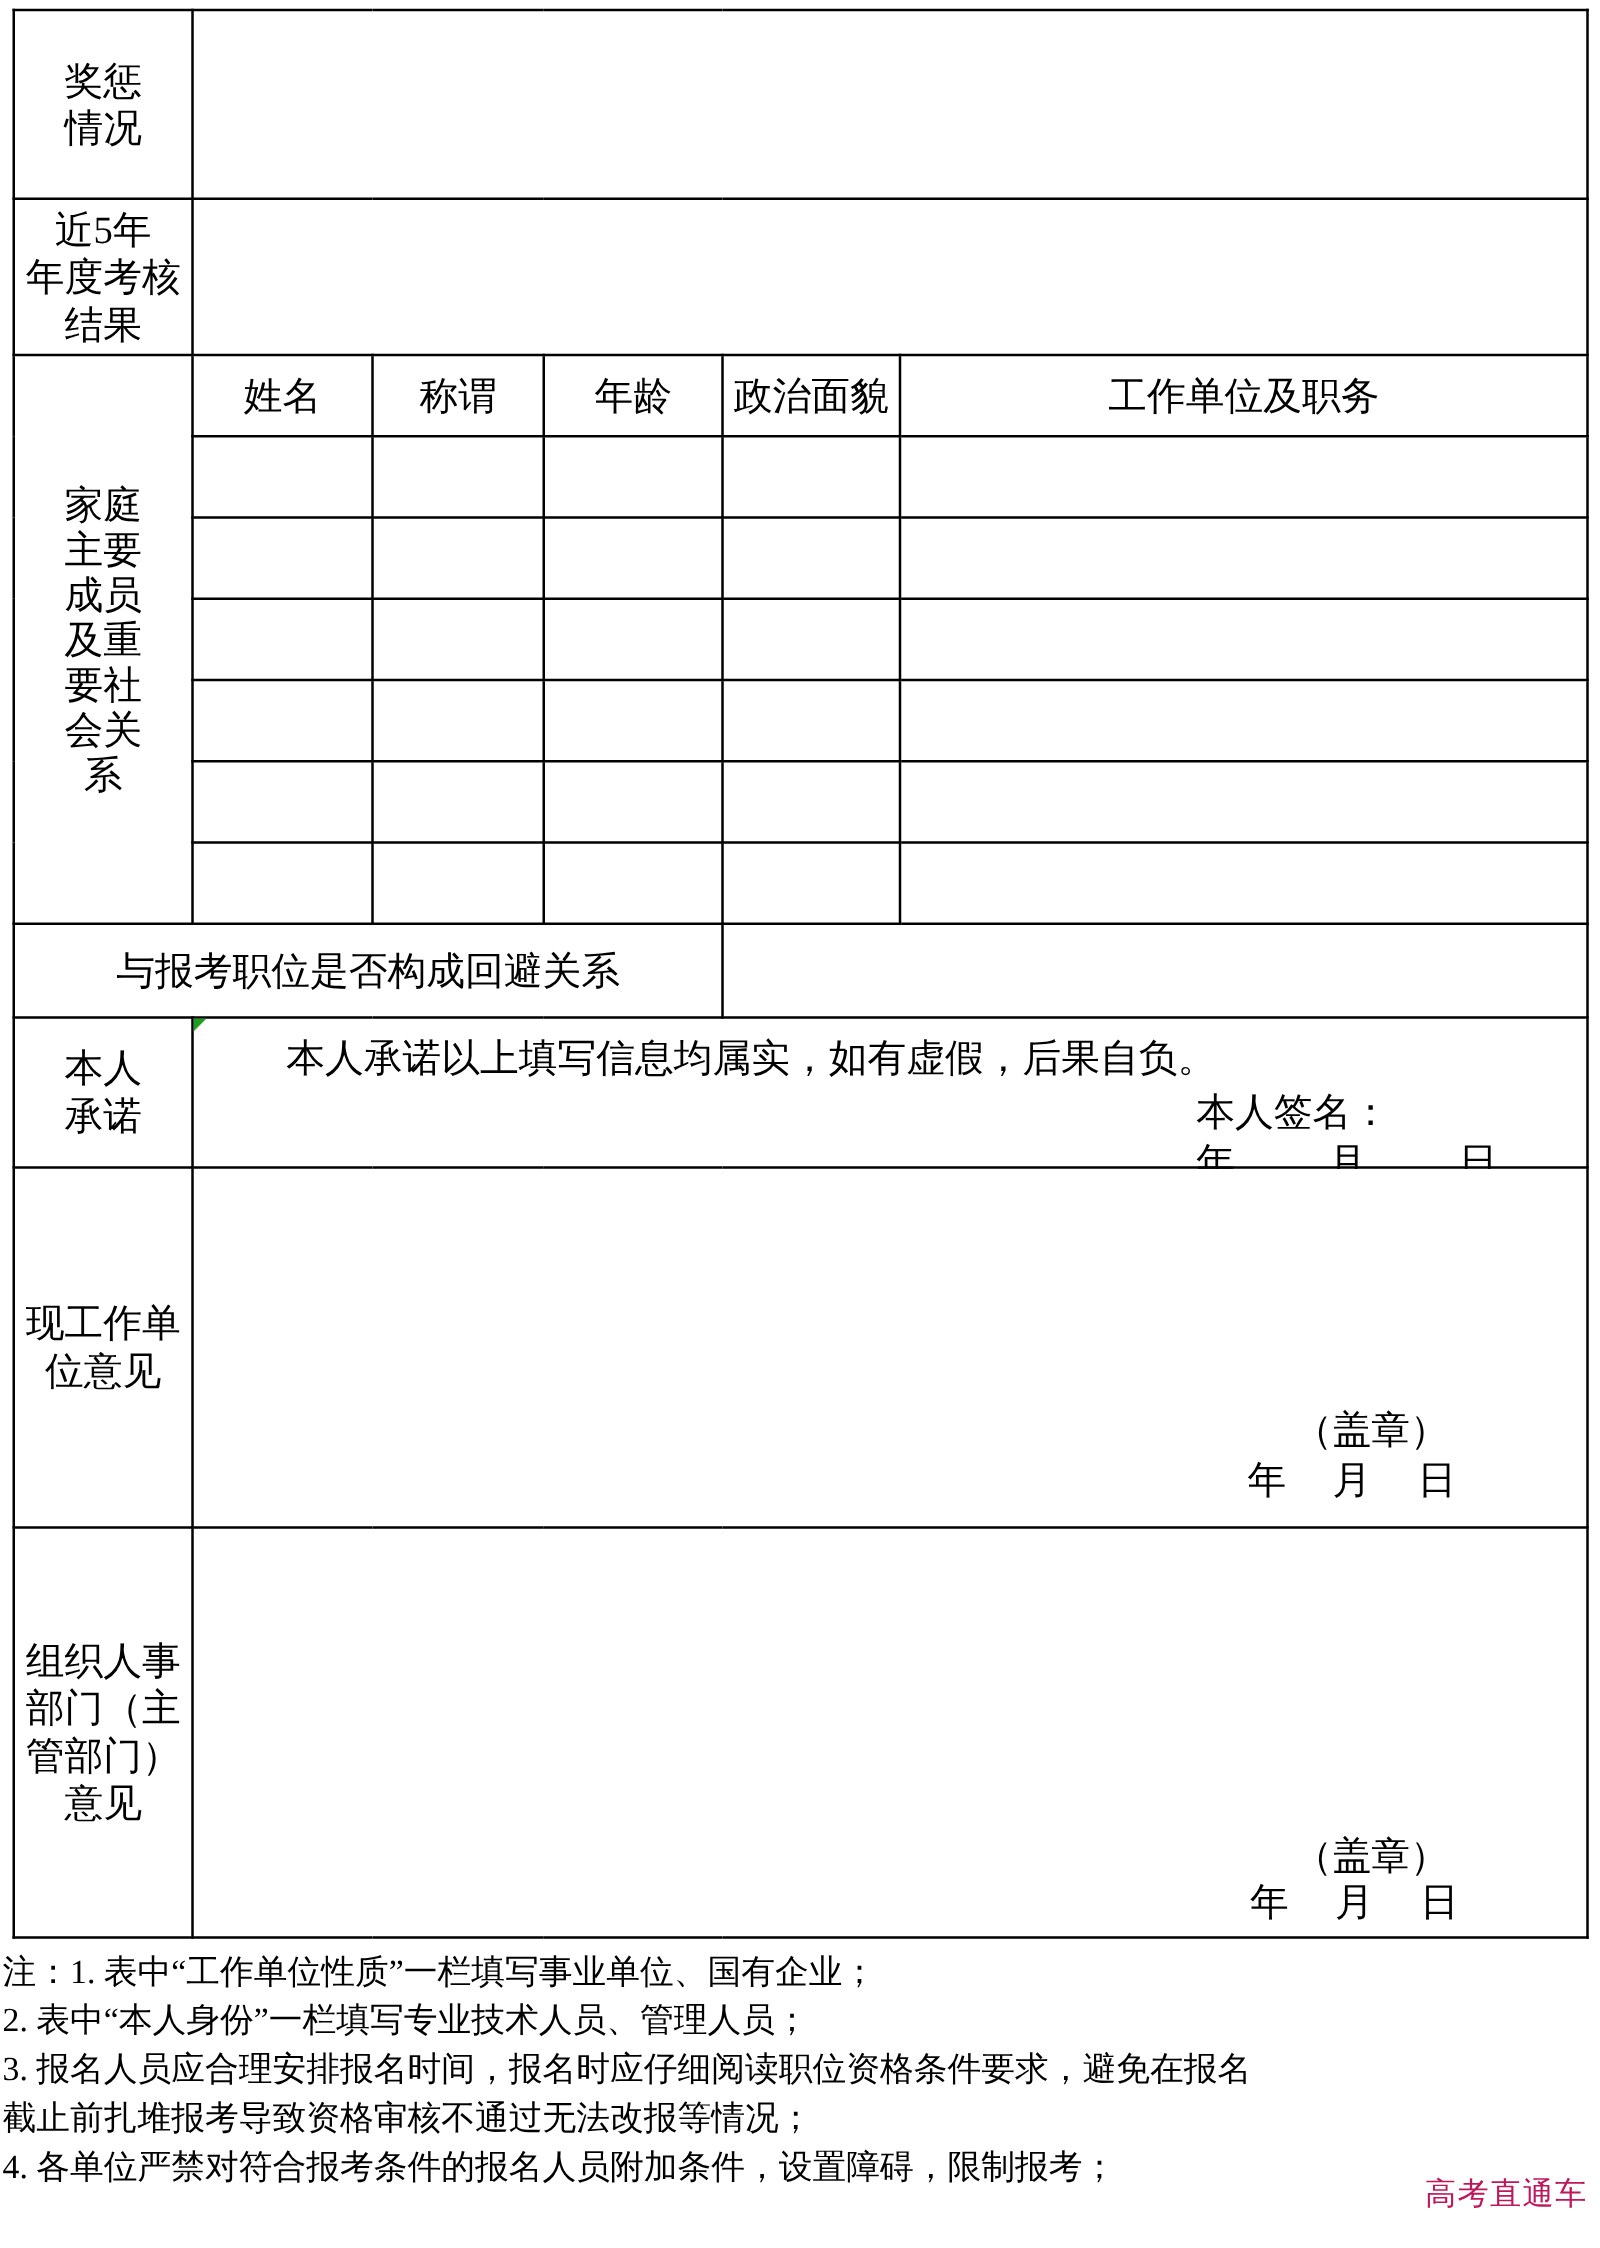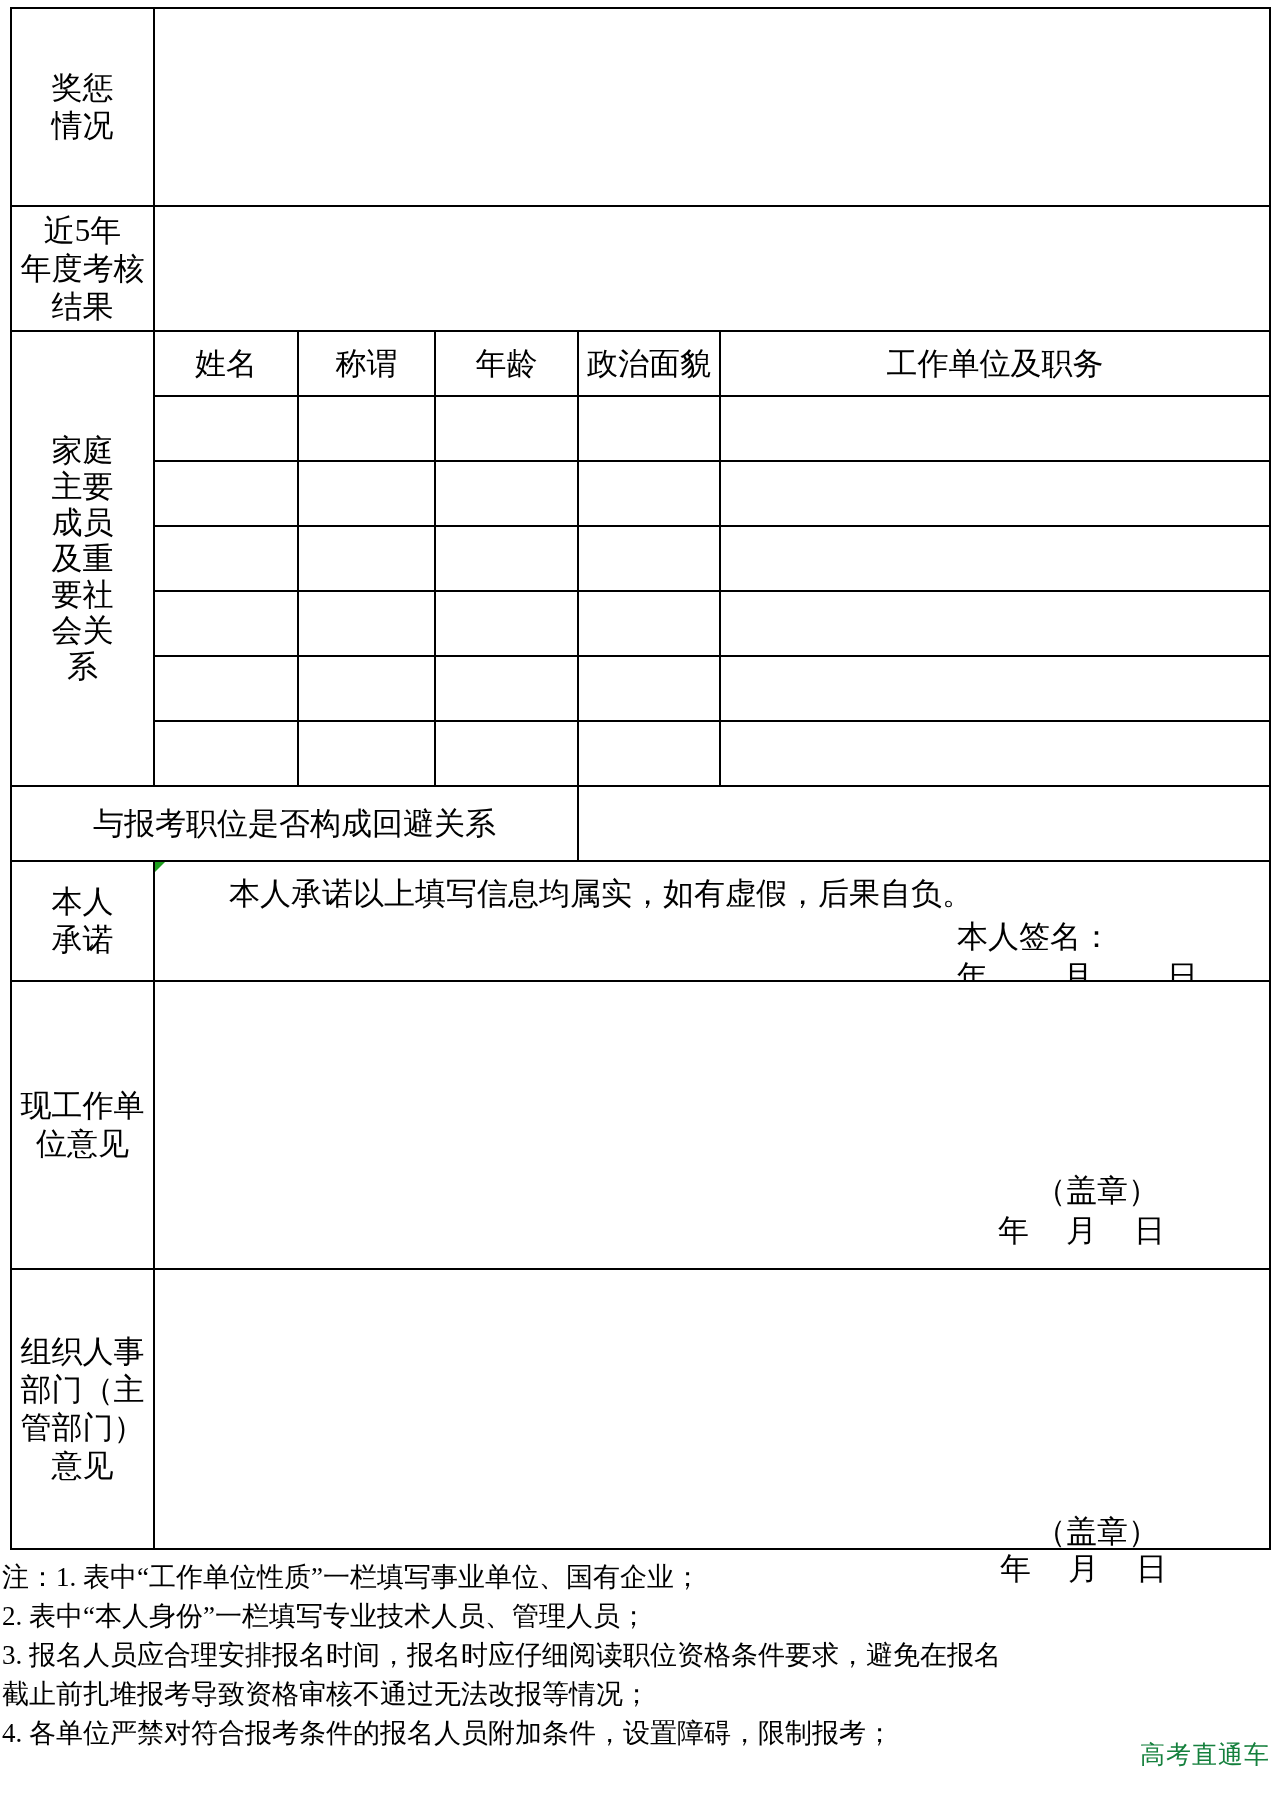--- a/index.html
+++ b/index.html
@@ -16,28 +16,28 @@
     width:1259px;
     border-collapse:collapse;
     table-layout:fixed;
   }
   table.form td{
     border:2px solid #000000;
     padding:0;
     background:#ffffff;
   }
   
-  .tr-rewards{height:198px;margin-top:48px;}
+  .tr-rewards{height:151px;margin-top:48px;}
   .tr-assess{height:125px;margin-top:12px;}
   .tr-fhead{height:65px;}
   .tr-frow{height:65px;}
   .tr-avoid{height:75px;}
   .tr-commit{height:120px;}
   .tr-unit{height:288px;}
-  .tr-org{height:280px;}
+  .tr-org{height:328px;}
   
   .lab{
     text-align:center;vertical-align:middle;
     font-size:31px;line-height:38px;
     white-space:pre-line;
   }
   .lab-family{line-height:36px;}
   .hdr{
     text-align:center;vertical-align:middle;
     font-size:31px;
@@ -74,21 +74,21 @@
     position:absolute;left:2px;top:1558px;width:1276px;
     font-size:27px;line-height:39px;
   }
   .notes p{margin:0;padding:0;}
   .note-first{padding-left:10px;}
   .note-num{padding-left:75px;}
   .note-cont{padding-left:0;}
   
   .watermark{
     position:absolute;left:1140px;top:1738px;
-    font-size:25px;color:#15803d;
+    font-size:25px;color:#be185d;
     font-family:"Liberation Sans","DejaVu Sans",sans-serif;
     letter-spacing:1px;
   }
 </style>
 </head>
 <body>
 
 <div class="page">
 
   <table class="form">

